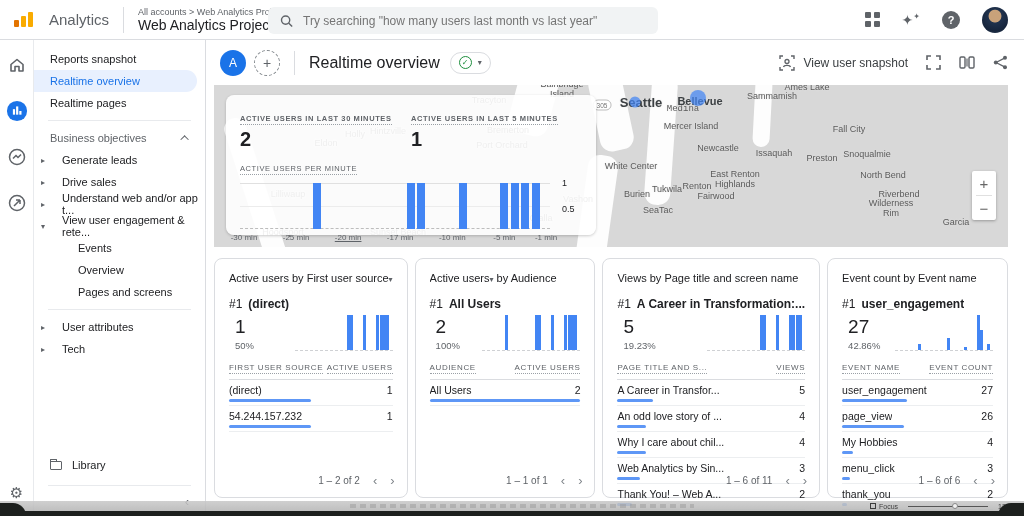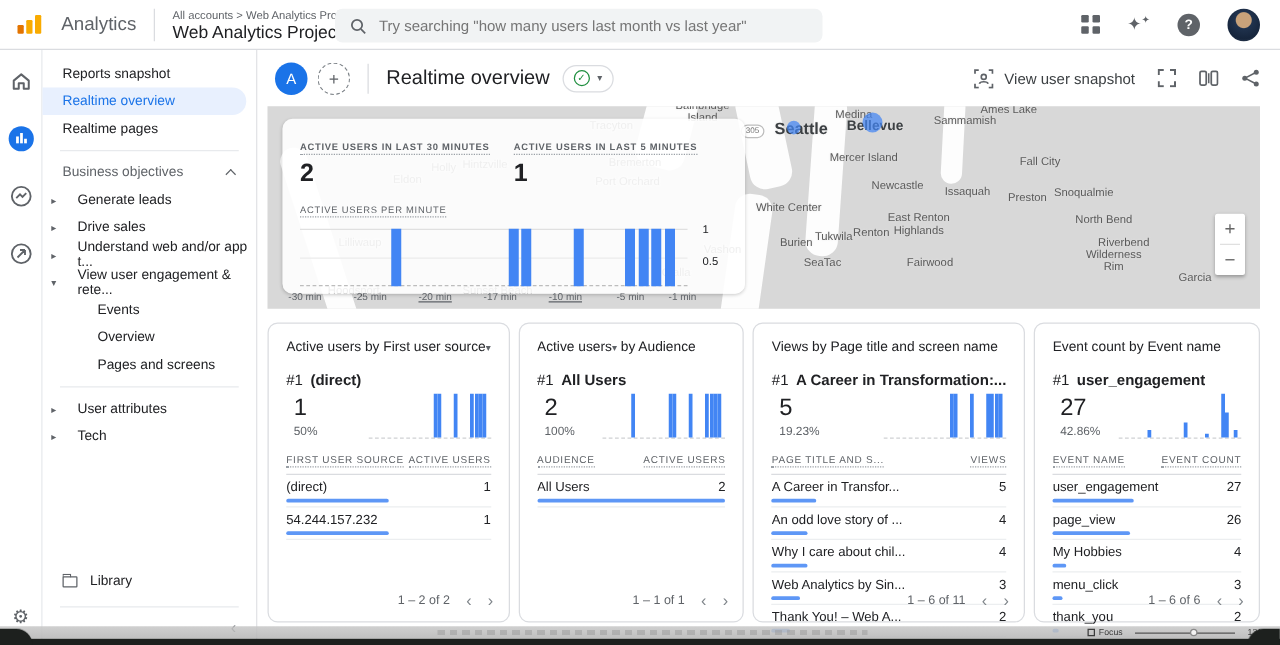--- a/index.html
+++ b/index.html
@@ -282,42 +282,42 @@
 
     <div class="map" id="map">
       <div class="water" style="left:434px; top:-10px; width:26px; height:130px; transform:rotate(4deg);"></div>
       <div class="water" style="left:540px; top:-8px; width:17px; height:70px; transform:rotate(3deg);"></div>
       <div class="water" style="left:380px; top:-14px; width:34px; height:80px; transform:rotate(-12deg);"></div>
       <div class="water" style="left:368px; top:70px; width:30px; height:110px; transform:rotate(8deg);"></div>
       <div class="water" style="left:30px; top:30px; width:22px; height:150px; transform:rotate(-18deg);"></div>
       <div class="water" style="left:300px; top:-20px; width:40px; height:70px; transform:rotate(15deg);"></div>
       <div id="map-cities">
           <span class="city big" style="left: 427px; top: 18px;">Seattle</span>
-          <span class="city" style="left: 469px; top: 7px;">Medina</span>
+          <span class="city" style="left: 469px; top: 25px; font-family: Liberation Mono, monospace;">Medina</span>
           <span class="city med" style="left: 486px; top: 16px;">Bellevue</span>
           <span class="city" style="left: 558px; top: 12px;">Sammamish</span>
           <span class="city" style="left: 593px; top: 3px;">Ames Lake</span>
           <span class="city" style="left: 477px; top: 42px;">Mercer Island</span>
-          <span class="city" style="left: 606px; top: 45px; padding-left: 24px;">Fall City</span>
+          <span class="city" style="left: 623px; top: 45px; padding-left: 24px;">Fall City</span>
           <span class="city" style="left: 504px; top: 64px;">Newcastle</span>
           <span class="city" style="left: 560px; top: 69px;">Issaquah</span>
           <span class="city" style="left: 608px; top: 74px;">Preston</span>
           <span class="city" style="left: 653px; top: 70px;">Snoqualmie</span>
           <span class="city" style="left: 417px; top: 82px;">White Center</span>
           <span class="city" style="left: 521px; top: 95px;">East Renton
 Highlands</span>
           <span class="city" style="left: 669px; top: 91px;">North Bend</span>
           <span class="city" style="left: 423px; top: 110px;">Burien</span>
           <span class="city" style="left: 453px; top: 105px;">Tukwila</span>
           <span class="city" style="left: 483px; top: 102px;">Renton</span>
           <span class="city" style="left: 685px; top: 110px;">Riverbend</span>
           <span class="city" style="left: 677px; top: 124px;">Wilderness
 Rim</span>
           <span class="city" style="left: 444px; top: 126px;">SeaTac</span>
-          <span class="city" style="left: 502px; top: 126px; margin-left: 28px;">Fairwood</span>
+          <span class="city" style="left: 502px; top: 112px;">Fairwood</span>
           <span class="city" style="left: 742px; top: 138px;">Garcia</span>
           <span class="city" style="left: 348px; top: 5px;">Bainbridge
 Island</span>
           <span class="city" style="left: 275px; top: 16px;">Tracyton</span>
           <span class="city" style="left: 294px; top: 46px;">Bremerton</span>
           <span class="city" style="left: 288px; top: 61px;">Port Orchard</span>
           <span class="city" style="left: 174px; top: 47px;">Hintzville</span>
           <span class="city" style="left: 141px; top: 50px;">Holly</span>
           <span class="city" style="left: 112px; top: 59px;">Eldon</span>
           <span class="city" style="left: 74px; top: 110px;">Lilliwaup</span>
@@ -357,21 +357,21 @@
             <div class="rt-bar" style="left: 260.345px; height: 100%;"></div>
             <div class="rt-bar" style="left: 270.759px; height: 100%;"></div>
             <div class="rt-bar" style="left: 281.172px; height: 100%;"></div>
             <div class="rt-bar" style="left: 291.586px; height: 100%;"></div>
           </div>
         <div class="rt-xlabels" id="rt-xlabels">
             <span class="rt-xl" style="left: 4px;">-30 min</span>
             <span class="rt-xl" style="left: 56.069px;">-25 min</span>
             <span class="rt-xl" style="left: 108.138px; text-decoration: underline;">-20 min</span>
             <span class="rt-xl" style="left: 160.207px;">-17 min</span>
-            <span class="rt-xl" style="left: 212.276px; text-decoration: underline;">-10 min</span>
+            <span class="rt-xl" style="left: 212.276px;">-10 min</span>
             <span class="rt-xl" style="left: 264.345px;">-5 min</span>
             <span class="rt-xl" style="left: 306px;">-1 min</span>
           </div>
       </div>
 
       <div class="zoom-ctl">
         <div>+</div>
         <div class="zd"></div>
         <div>−</div>
       </div>

